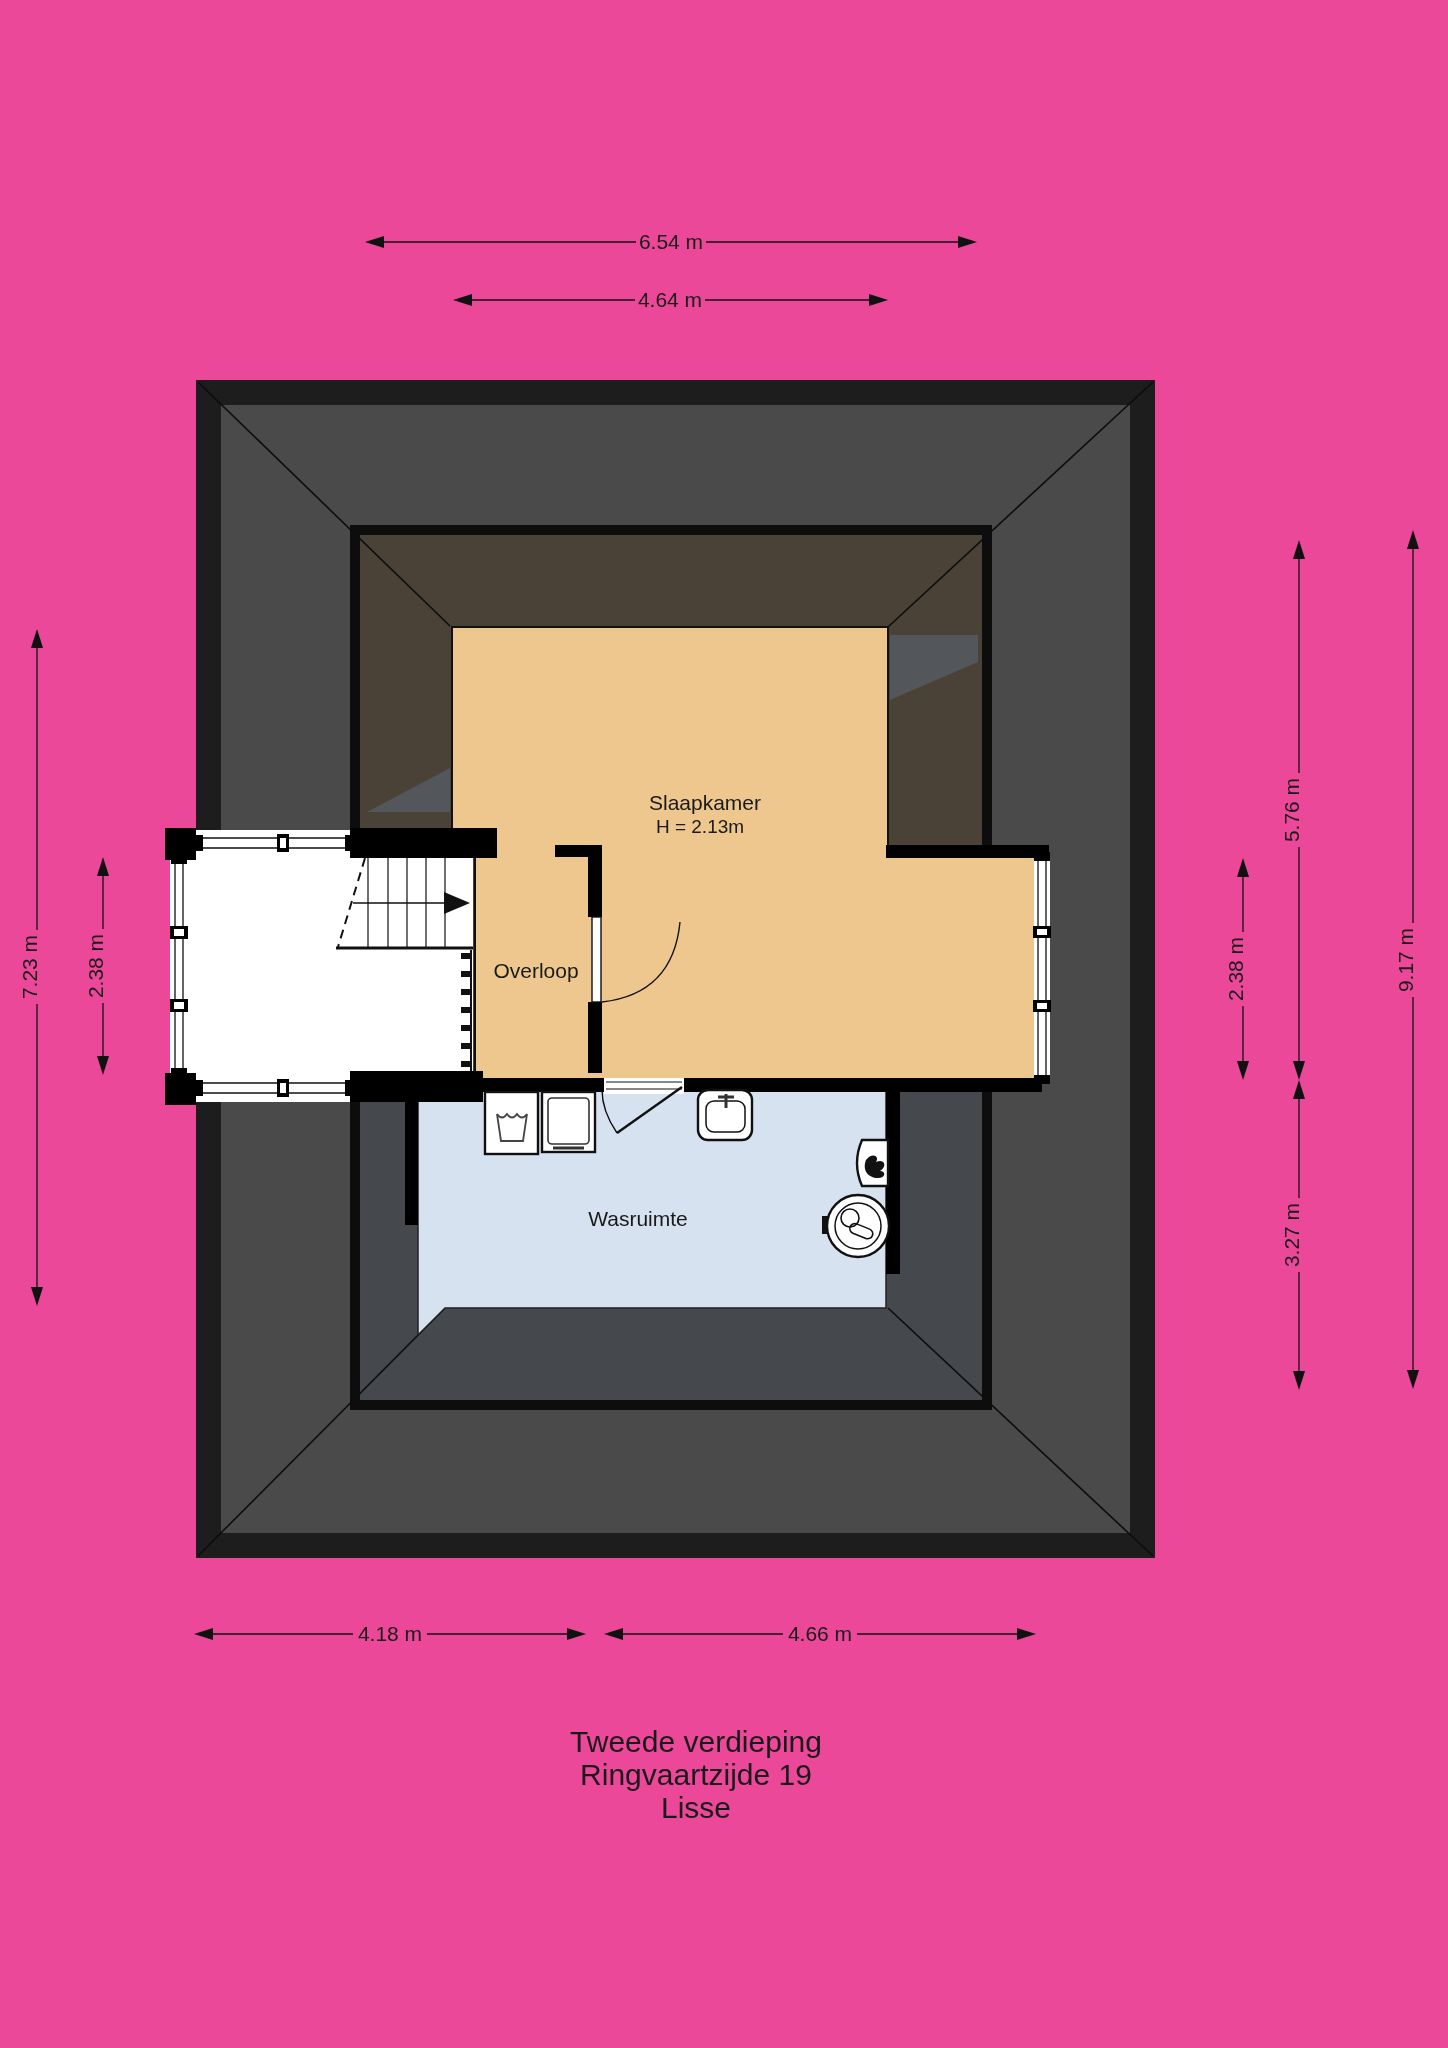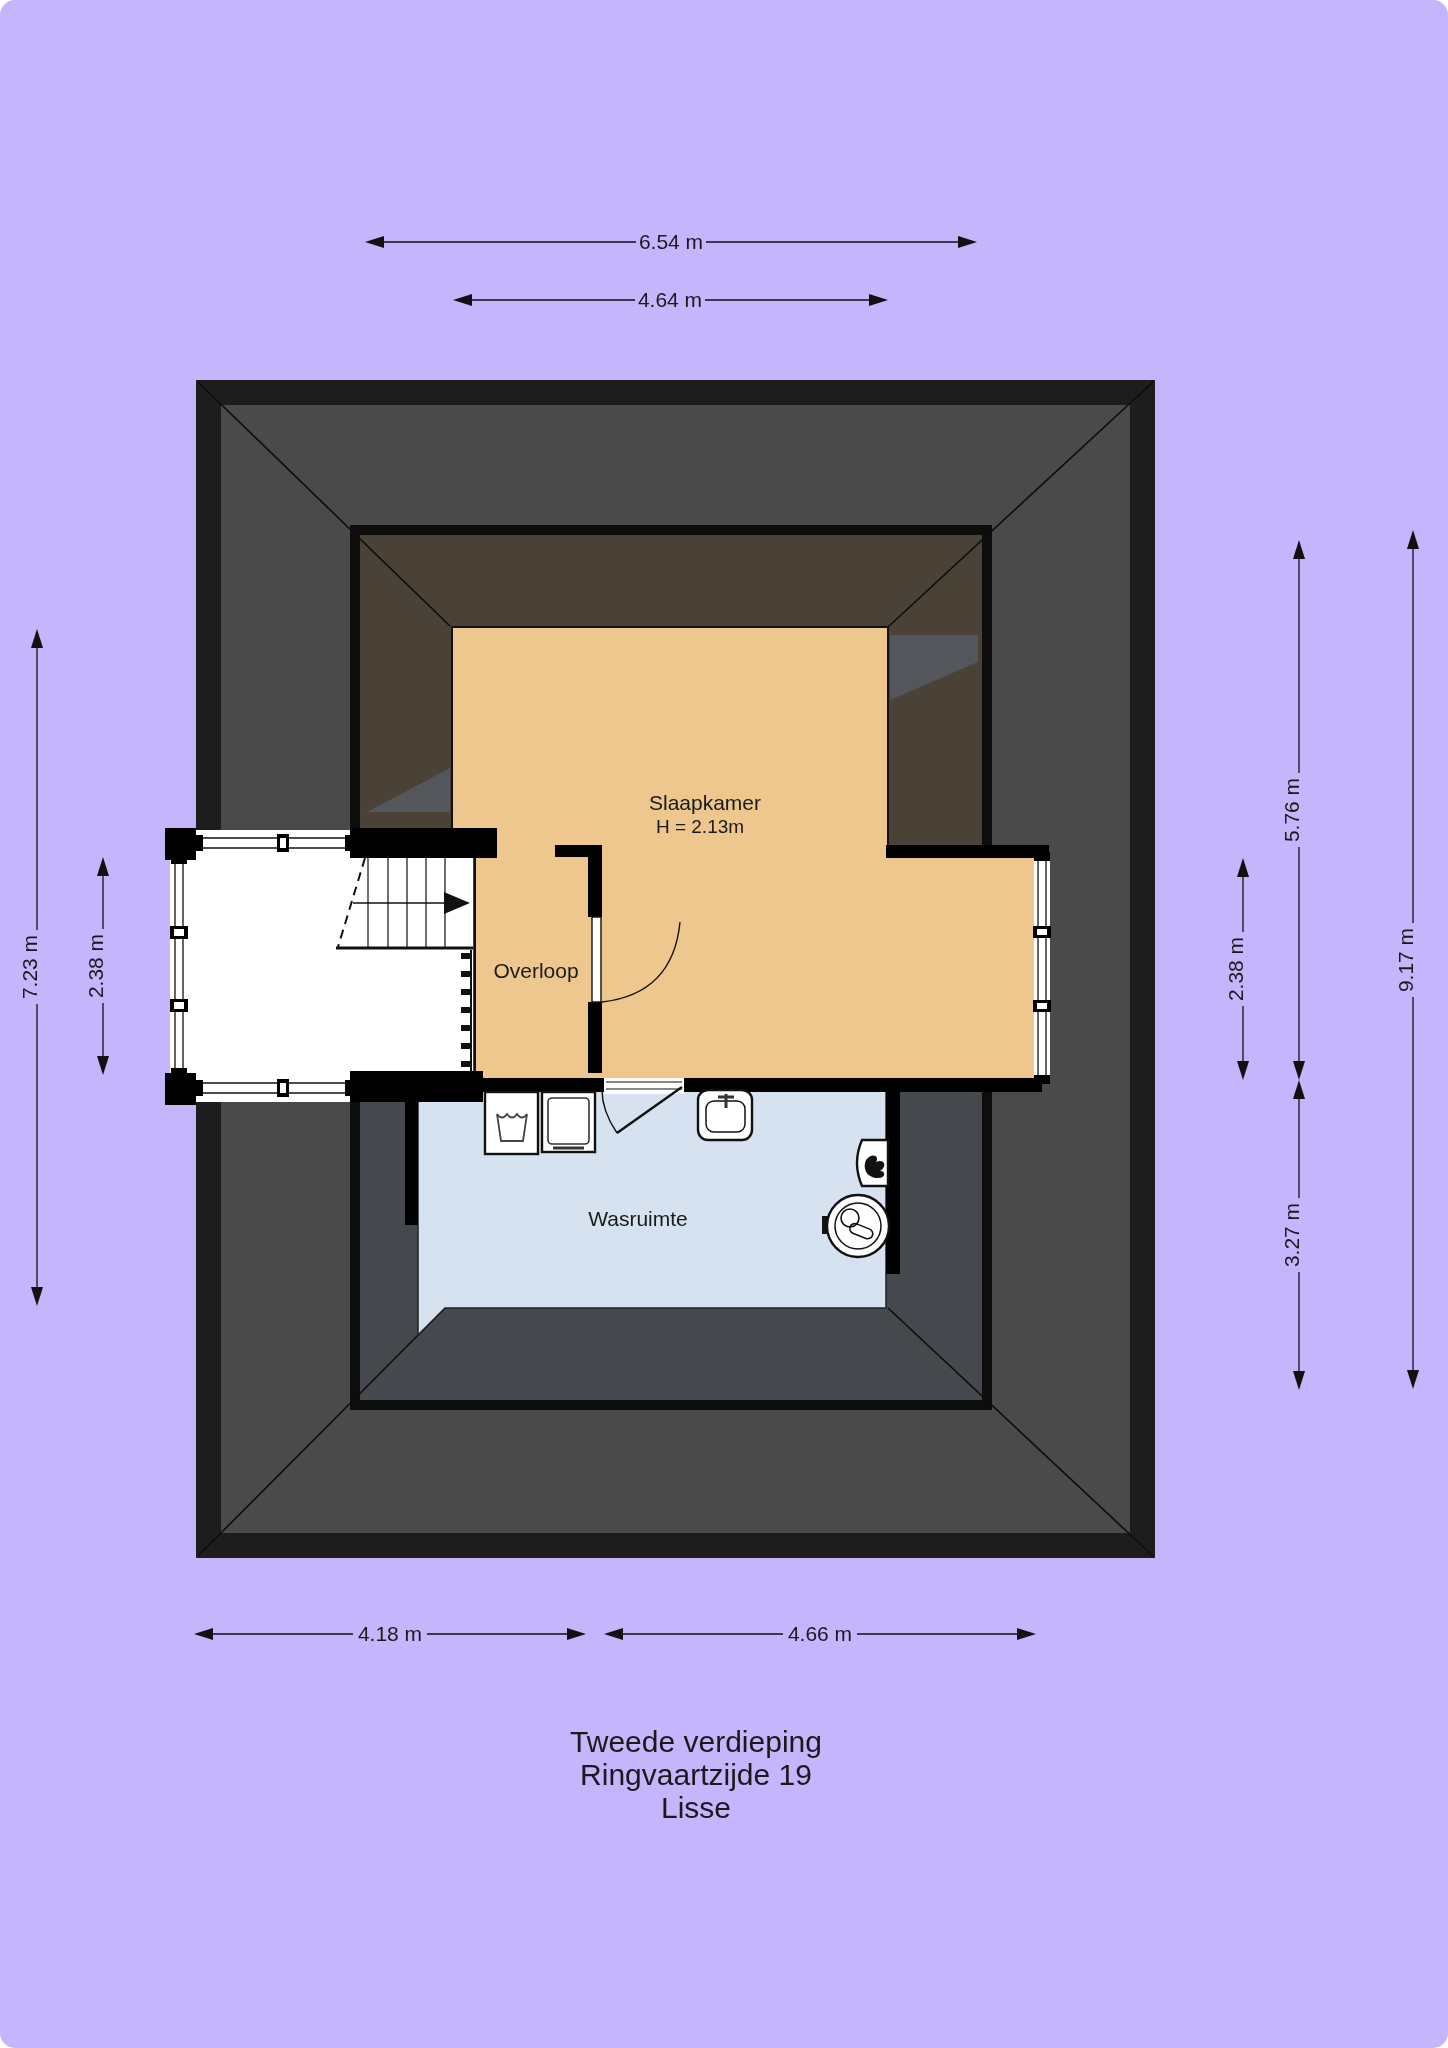--- a/index.html
+++ b/index.html
@@ -1,16 +1,16 @@
 <!DOCTYPE html>
 <html style="--roof_band: #1d1d1d; --roof_gray: #4a4a4a; --roof_inner_brown: #4a4236; --attic_gray: #45484c; --room_orange: #edc78e; --laundry_blue: #d6e2ef;"><head>
 <meta charset="utf-8">
 <style>
   html,body{margin:0;padding:0;background:#fff;}
-  .page{width:1448px;height:2048px;position:relative;background:#c4b5fd;border-radius:15px;}
+  .page{width:1448px;height:2048px;position:relative;background:#ec4899;}
   svg{display:block;}
   .t{font-family:"Liberation Sans","DejaVu Sans",sans-serif;fill:#1a1a1a;}
   .dim-t{font-size:21px;}
   .room-t{font-size:21px;}
   .room-s{font-size:19px;}
   .title-t{font-size:30px;}
   .roof-band{fill:var(--roof_band,#1d1d1d);}
   .roof{fill:var(--roof_gray,#4a4a4a);}
   .innerwall{fill:#0d0d0d;}
   .brown{fill:var(--roof_inner_brown,#4a4236);}

